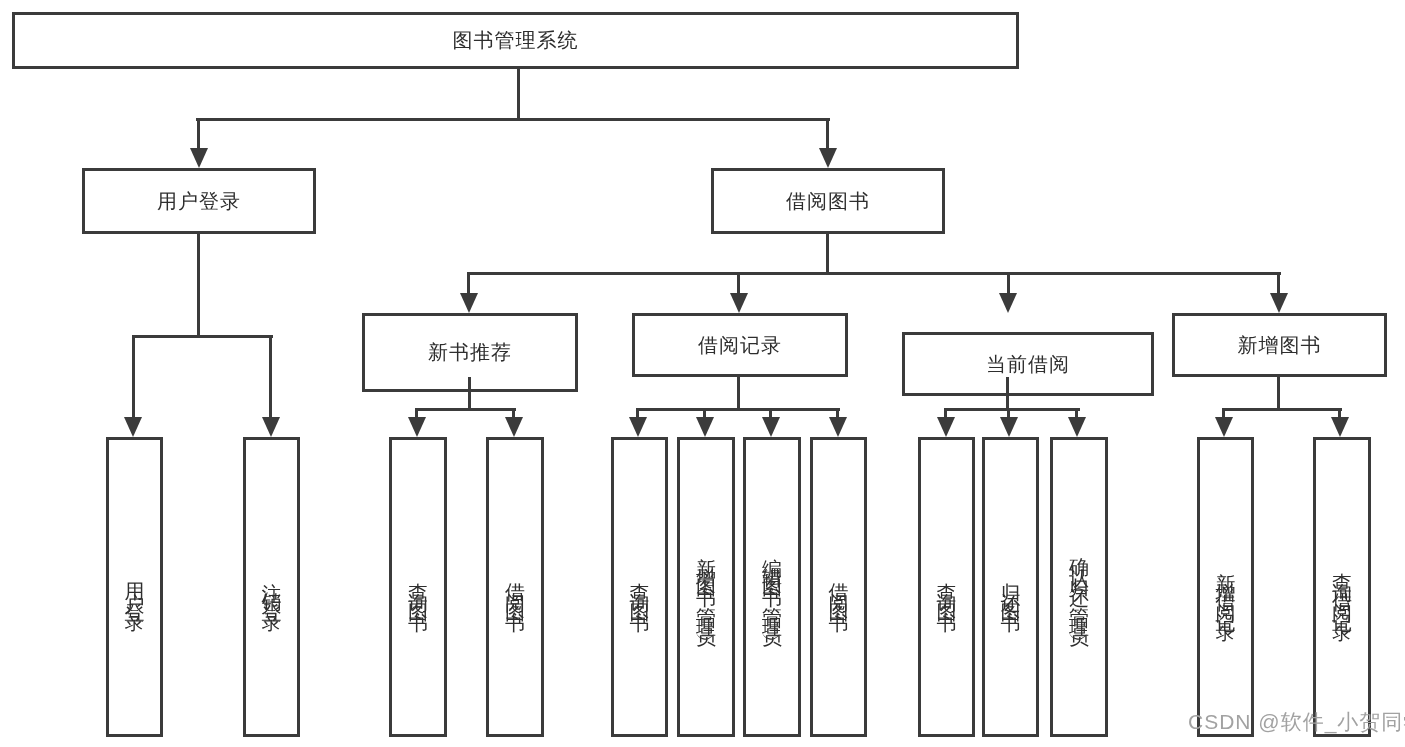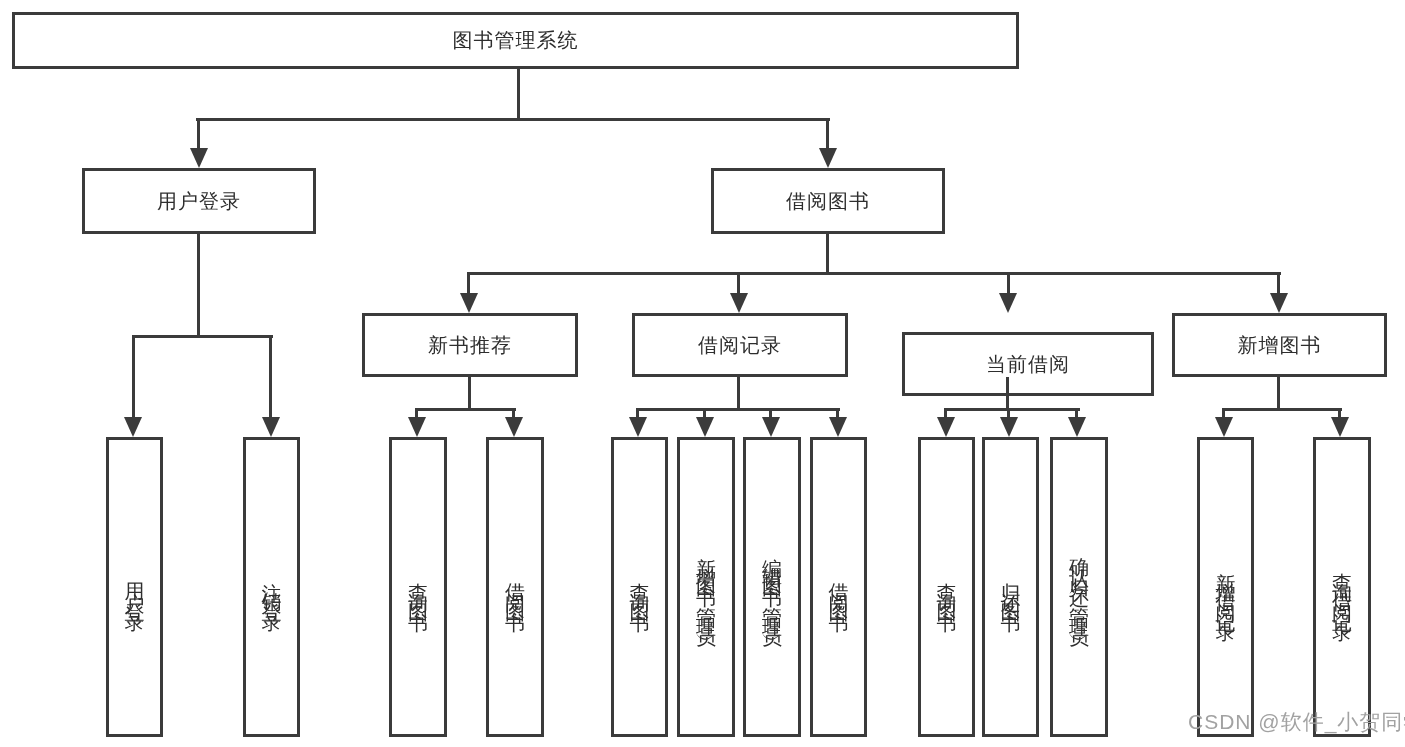--- a/index.html
+++ b/index.html
@@ -69,21 +69,21 @@
     <span>图书管理系统</span>
   </div>
 
   <div class="hbox" style="left:82px;top:168px;width:234px;height:66px;">
     <span>用户登录</span>
   </div>
   <div class="hbox" style="left:711px;top:168px;width:234px;height:66px;">
     <span>借阅图书</span>
   </div>
 
-  <div class="hbox" style="left:362px;top:313px;width:216px;height:64px;">
+  <div class="hbox" style="left:362px;top:313px;width:216px;height:79px;">
     <span>新书推荐</span>
   </div>
   <div class="hbox" style="left:632px;top:313px;width:216px;height:64px;">
     <span>借阅记录</span>
   </div>
   <div class="hbox" style="left:902px;top:313px;width:252px;height:64px;margin-top:19px;">
     <span>当前借阅</span>
   </div>
   <div class="hbox" style="left:1172px;top:313px;width:215px;height:64px;">
     <span>新增图书</span>

